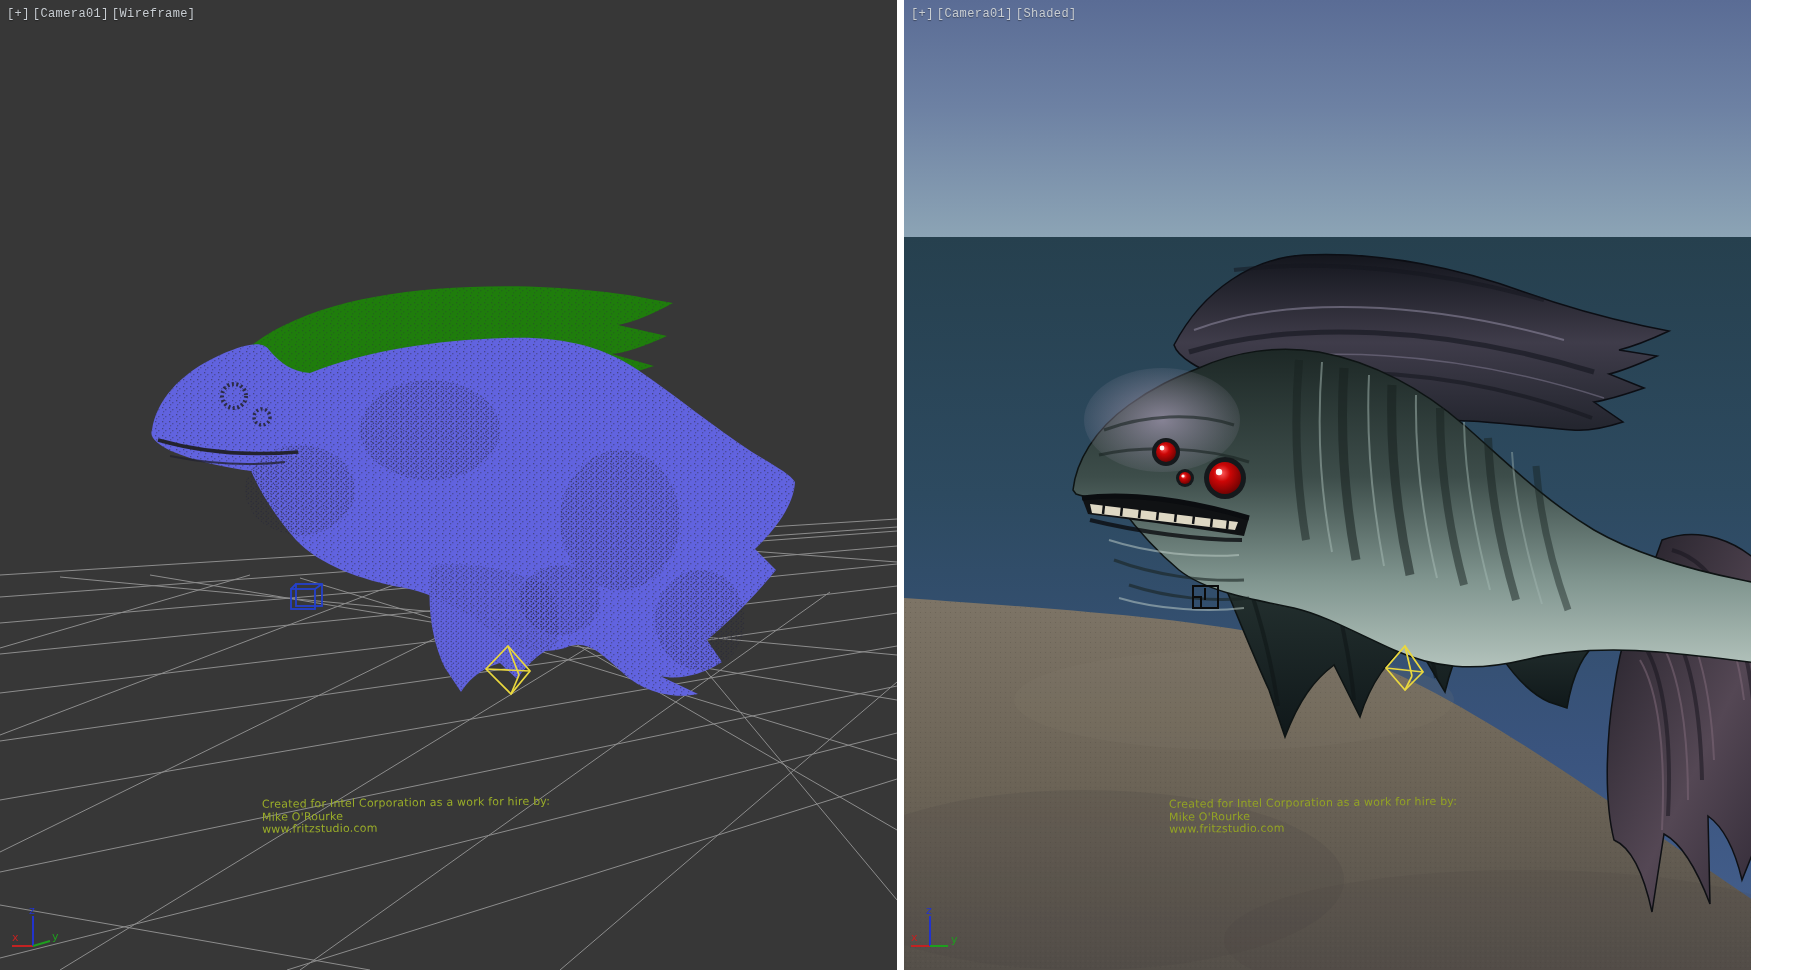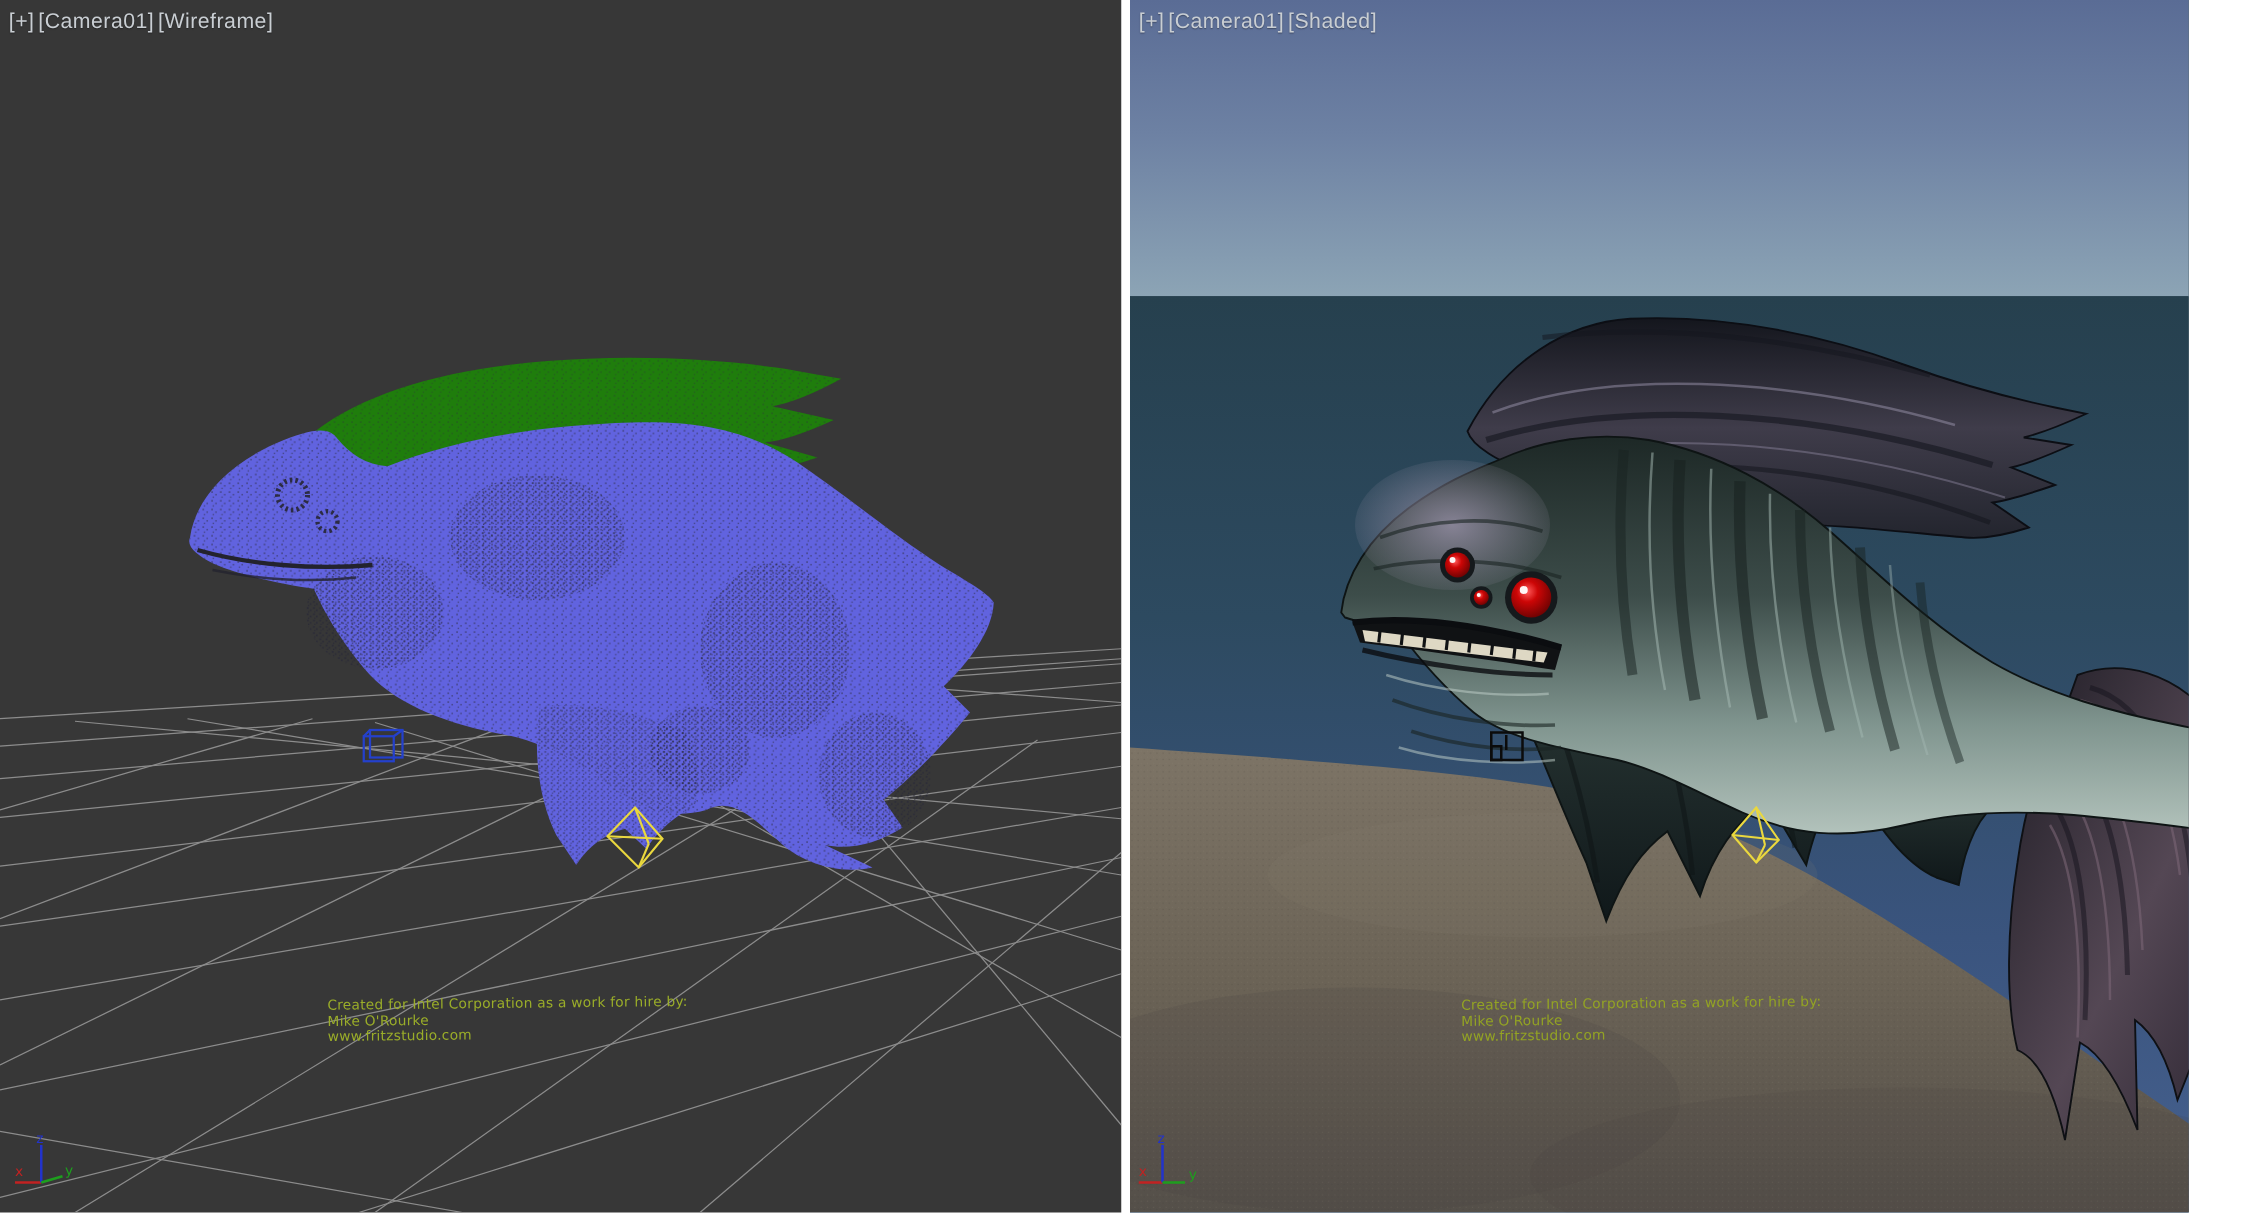--- a/index.html
+++ b/index.html
@@ -6,22 +6,22 @@
   body{
     width:1800px;height:978px;position:relative;overflow:hidden;
     background:#ffffff;
     font-family:"DejaVu Sans", sans-serif;
   }
   .viewport{position:absolute;top:0;overflow:hidden;}
   #vp-left{left:0;width:897px;height:970px;background:#373737;}
   #vp-right{left:904px;width:847px;height:970px;background:#26404e;}
   .vp-label{
     position:absolute;left:7px;top:7px;z-index:40;
-    font-size:17px;letter-spacing:.4px;color:#c9ced3;
-    font-family:Liberation Sans, sans-serif;
+    font-size:12px;letter-spacing:.4px;color:#c9ced3;
+    font-family:Liberation Mono, monospace;
     text-shadow:0 1px 1px rgba(0,0,0,.35);
     cursor:default;white-space:nowrap;
   }
   .vp-label span{margin-right:3px;}
   .sky{position:absolute;left:0;top:0;width:100%;height:237px;
     background:linear-gradient(to bottom,#5a6c95 0%,#6d81a3 45%,#8ca4b5 100%);}
   .sea{position:absolute;left:0;top:237px;width:100%;height:733px;
     background:linear-gradient(to bottom,#26404e 0%,#2d4a60 35%,#3a547e 70%,#46618f 100%);}
   .watermark{
     position:absolute;z-index:35;width:340px;

